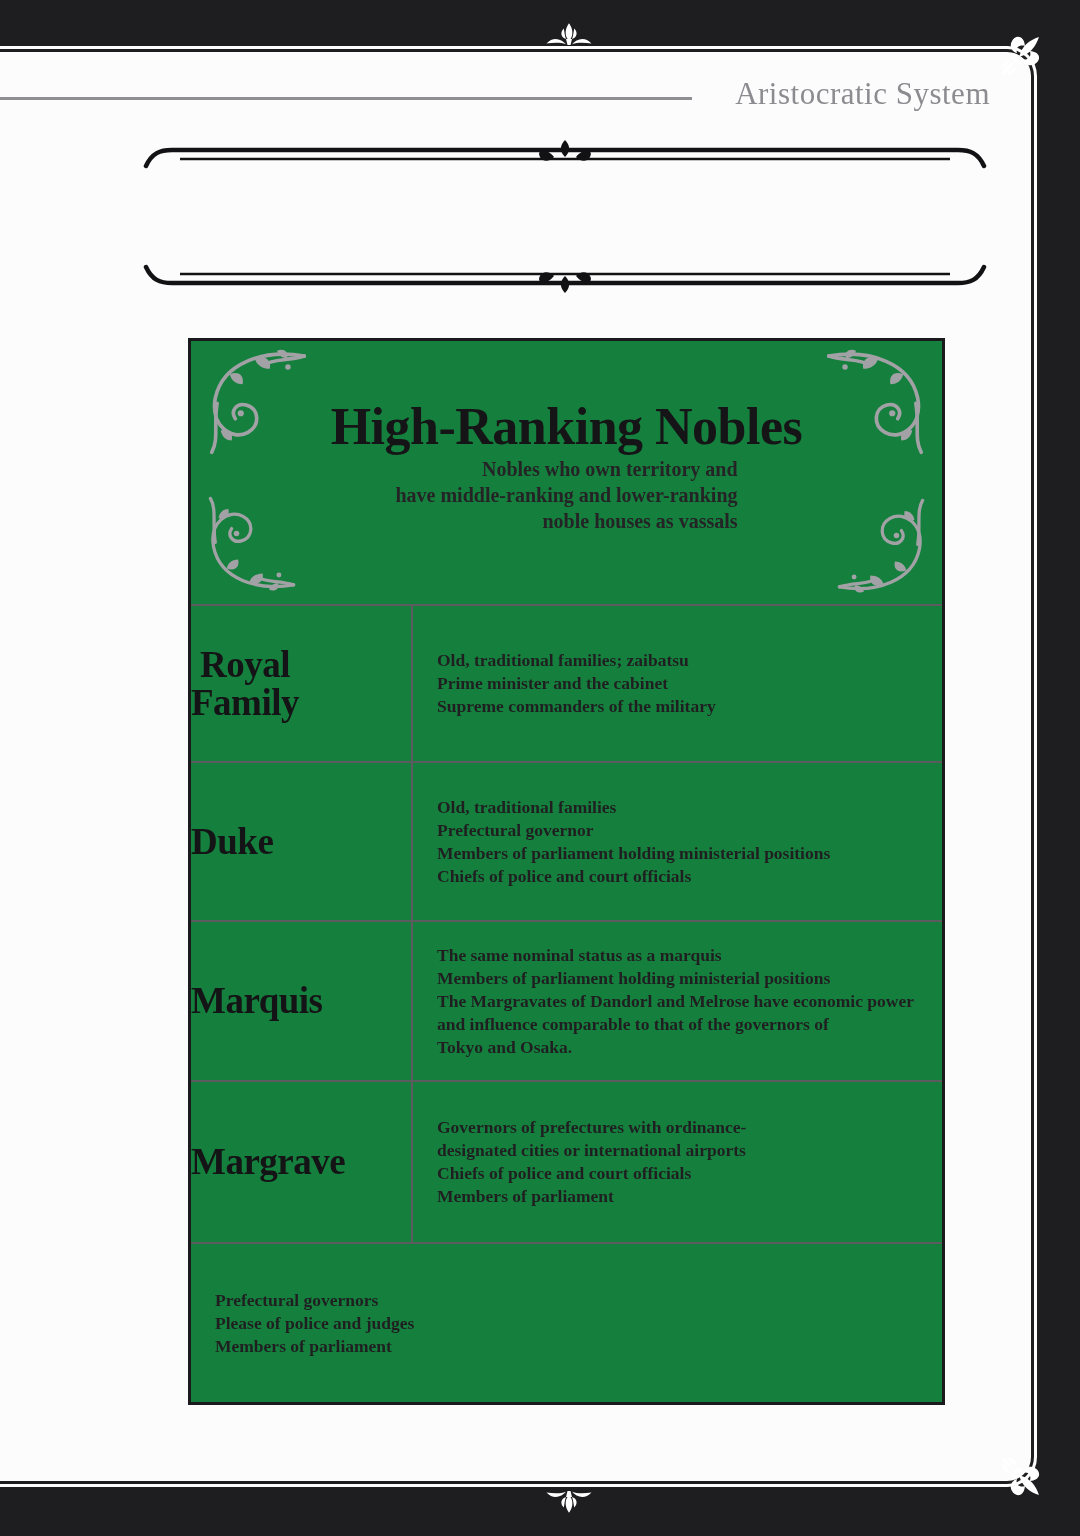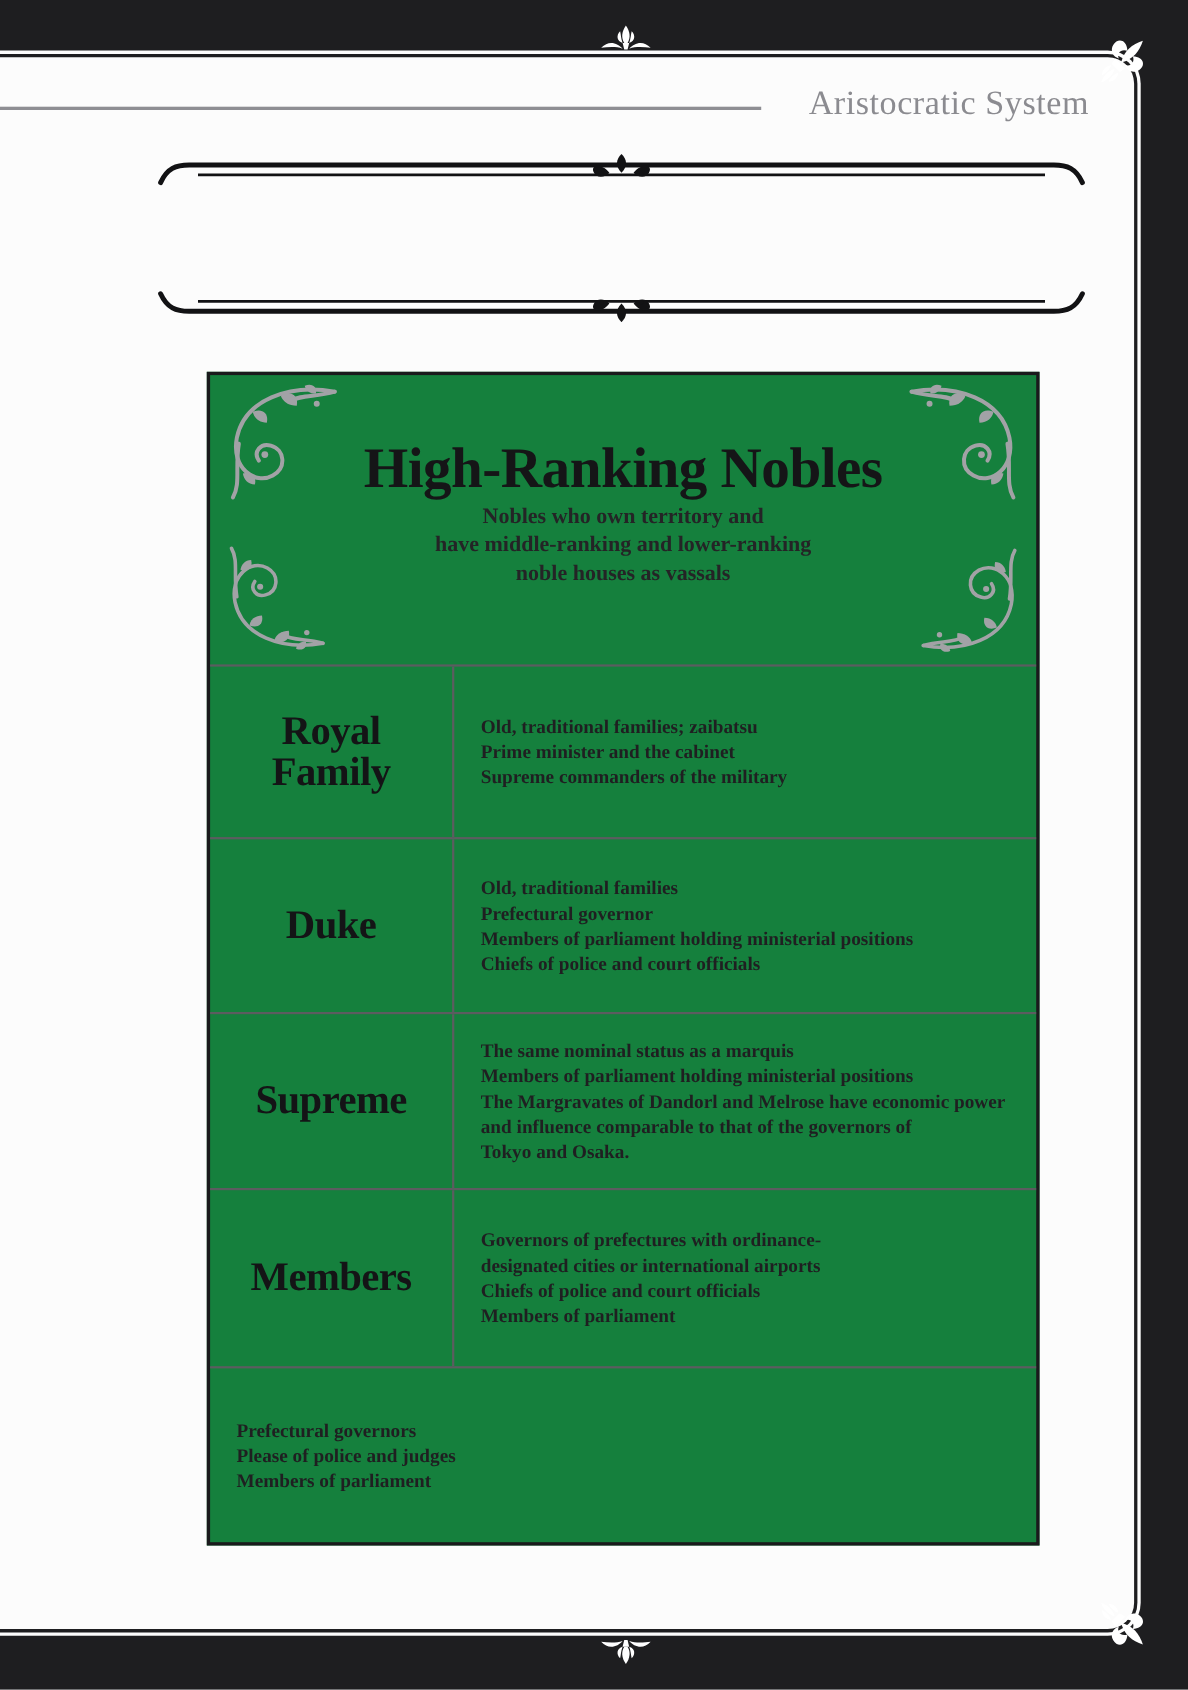--- a/index.html
+++ b/index.html
@@ -28,31 +28,31 @@
               font-weight:700;color:#1b1b1d;white-space:pre-line;letter-spacing:-0.2px;}
 
   
   .nobles-table{position:absolute;left:188px;top:338px;width:751px;height:1061px;
                 border:3px solid #1a1a1c;background:#15803d;}
   .tbl-header{position:relative;height:263px;display:flex;flex-direction:column;
               align-items:center;justify-content:center;border-bottom:2px solid #5c5c60;}
   .tbl-title{font-size:52px;font-weight:700;color:#151517;letter-spacing:-0.5px;
              margin-top:-14px;white-space:nowrap;}
   .tbl-subtitle{font-size:20px;line-height:26px;font-weight:700;color:#242426;
-                text-align:center;white-space:pre-line;}
+                text-align:right;white-space:pre-line;}
   .tbl-body{display:flex;flex-direction:column;}
   .row{display:flex;align-items:stretch;border-top:2px solid #5c5c60;}
   .row:first-child{border-top:none;}
   .row:nth-child(1){height:155px;}
   .row:nth-child(2){height:157px;}
   .row:nth-child(3){height:158px;}
   .row:nth-child(4){height:160px;}
   .row:nth-child(5){height:158px;}
   .rank-cell{width:220px;flex:0 0 220px;border-right:2px solid #5c5c60;
-             display:flex;align-items:center;justify-content:center;}
+             display:flex;align-items:center;justify-content:flex-start;}
   .rank{font-size:37px;line-height:1.02;font-weight:700;color:#141416;text-align:center;
         white-space:pre-line;letter-spacing:-0.5px;}
   .desc-cell{flex:1;display:flex;align-items:center;padding-left:24px;padding-right:10px;}
   .desc{font-size:17.5px;line-height:23px;font-weight:700;color:#1f1f21;white-space:pre-line;}
 
   
   .orn{position:absolute;}
   .flourish{position:absolute;}
   .fl-tl{left:8px;top:6px;}
   .fl-tr{right:8px;top:6px;transform:scaleX(-1);}
@@ -181,33 +181,33 @@
           </div>
           <div class="desc-cell">
             <div class="desc">Old, traditional families
 Prefectural governor
 Members of parliament holding ministerial positions
 Chiefs of police and court officials</div>
           </div>
         </div>
         <div class="row">
           <div class="rank-cell">
-            <div class="rank">Supreme</div>
+            <div class="rank">Marquis</div>
           </div>
           <div class="desc-cell">
             <div class="desc">The same nominal status as a marquis
 Members of parliament holding ministerial positions
 The Margravates of Dandorl and Melrose have economic power
 and influence comparable to that of the governors of
 Tokyo and Osaka.</div>
           </div>
         </div>
         <div class="row">
           <div class="rank-cell">
-            <div class="rank">Members</div>
+            <div class="rank">Margrave</div>
           </div>
           <div class="desc-cell">
             <div class="desc">Governors of prefectures with ordinance-
 designated cities or international airports
 Chiefs of police and court officials
 Members of parliament</div>
           </div>
         </div>
         <div class="row">
           <div class="desc-cell">

